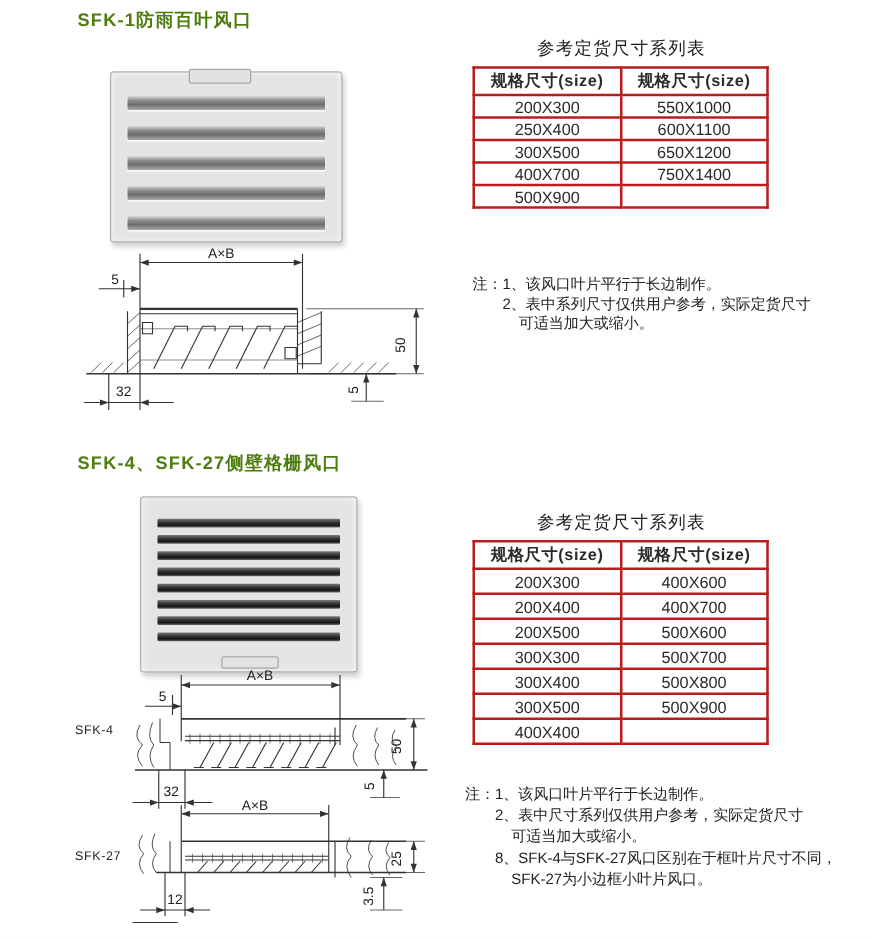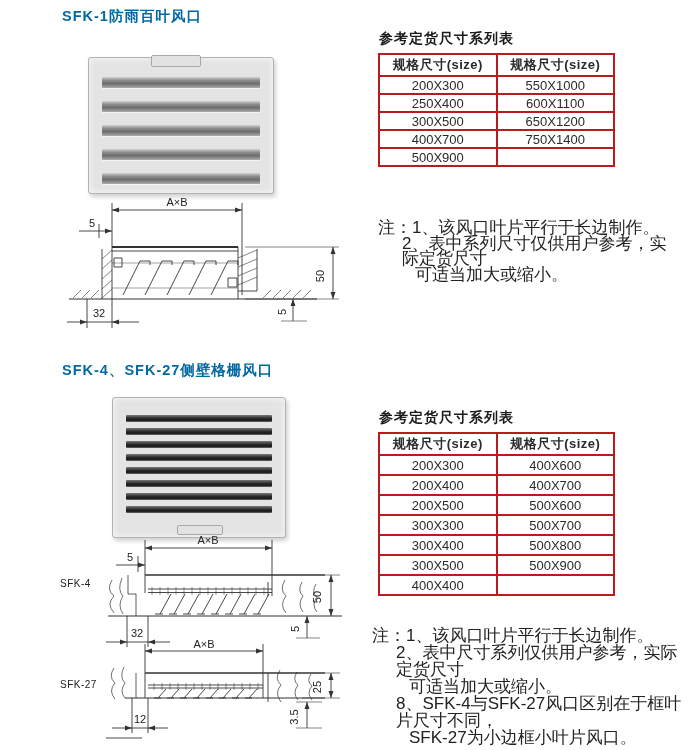--- a/index.html
+++ b/index.html
@@ -2,33 +2,33 @@
 <html><head>
 <meta charset="utf-8">
 <style>
   html,body{margin:0;padding:0;background:#f2f2f2;}
   .page{
     position:relative;width:700px;height:750px;background:#ffffff;
     font-family:"Liberation Sans","DejaVu Sans",sans-serif;color:#1d1d1d;
     overflow:hidden;
   }
   .abs{position:absolute;}
-  .sec-title{font-size:14.5px;font-weight:bold;letter-spacing:1px;color:#0369a1;}
+  .sec-title{font-size:14.5px;font-weight:bold;letter-spacing:1px;color:#4d7c0f;}
   
-  .tbl-title{font-size:14px;font-weight:bold;letter-spacing:1px;color:#1a1a1a;margin:0 0 5px 1px;}
+  .tbl-title{font-size:14px;font-weight:normal;letter-spacing:1px;color:#1a1a1a;margin:0 0 5px 1px;text-align:center;}
   table.size-table{border-collapse:collapse;width:237px;table-layout:fixed;}
   table.size-table th, table.size-table td{
     border:2px solid #b91c1c;text-align:center;vertical-align:middle;
     font-size:13px;color:#2a2a2a;padding:0;
   }
   table.size-table th{font-weight:600;letter-spacing:.5px;}
   #table1 th{height:20px;} #table1 td{height:16px;}
   #table2 th{height:20px;} #table2 td{height:18px;}
   
-  .notes{font-size:17px;color:#222;}
+  .notes{font-size:12px;color:#222;}
   .notes .n0{margin-left:0;}
   .notes .n1{margin-left:24px;}
   .notes .n2{margin-left:37px;}
   #notes1 div{line-height:15.5px;}
   #notes2 div{line-height:17px;}
   
   .photo{
     background:#e4e4e4;border:1px solid #b2b2b2;border-radius:3px;
     box-shadow:2px 3px 4px rgba(0,0,0,.18), inset 0 0 6px rgba(255,255,255,.8);
   }

